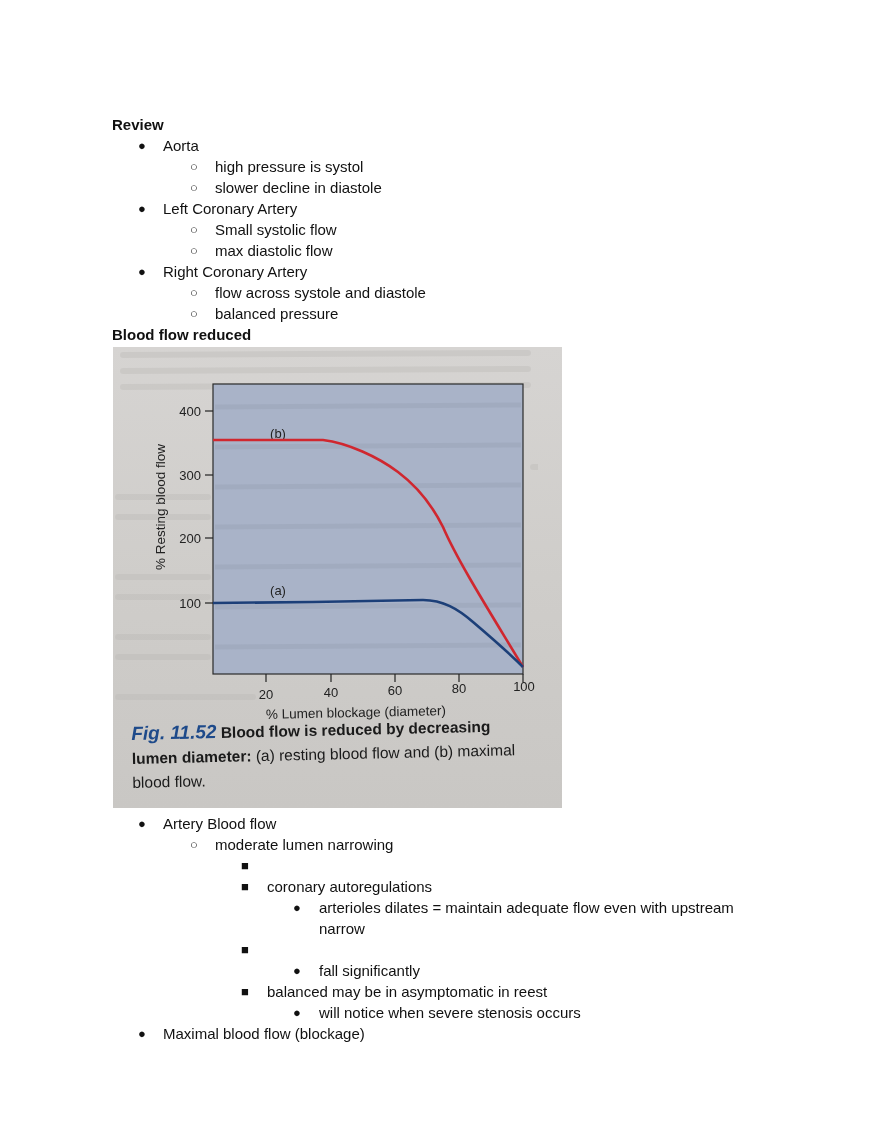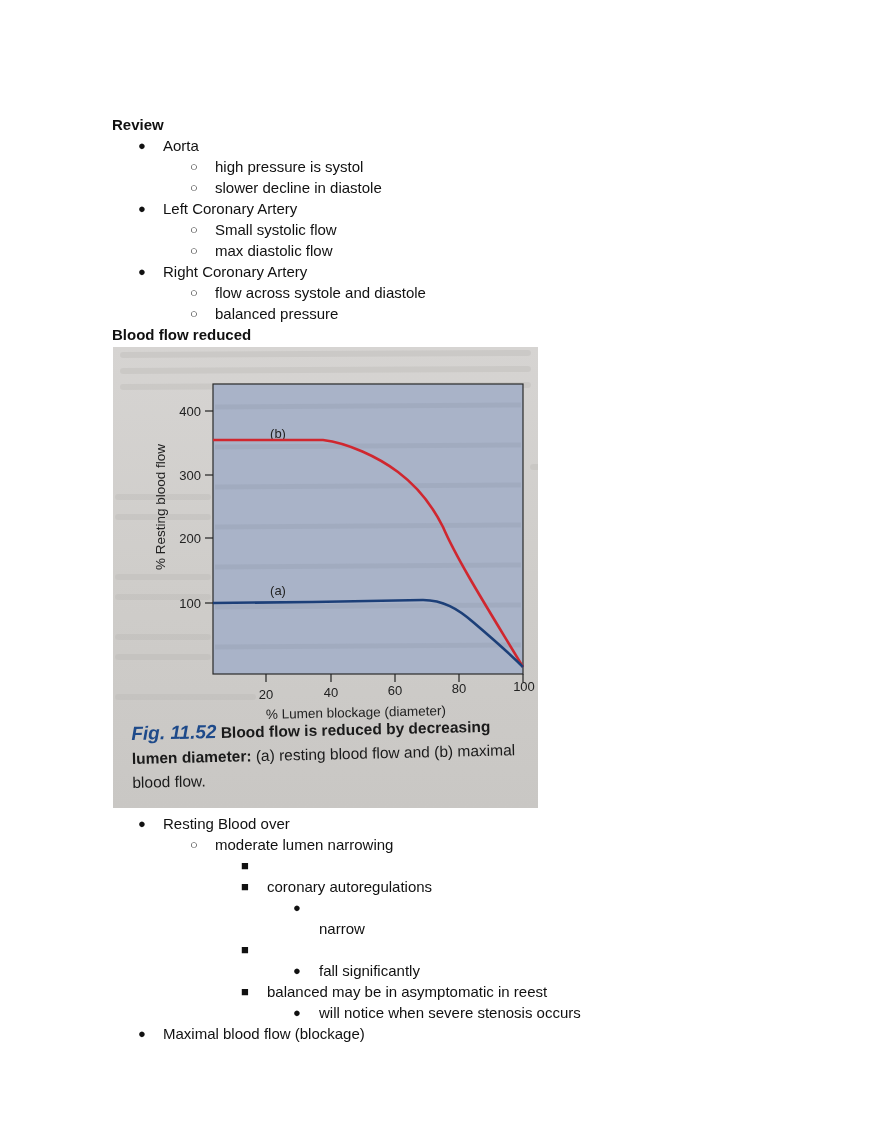--- a/index.html
+++ b/index.html
@@ -11,20 +11,21 @@
   .page { position: absolute; left: 0; top: 12px; width: 880px; height: 1139px; margin-left: 8px; }
   .heading {
     position: absolute; left: 104px; font-weight: bold; font-size: 15px; line-height: 20px;
   }
   .line { position: absolute; font-size: 15px; line-height: 20px; white-space: nowrap; }
   .bul { position: absolute; font-size: 13px; line-height: 20px; }
   .photo {
     position: absolute; left: 105px; top: 335px; width: 425px; height: 461px;
     background: linear-gradient(180deg, #d6d4d2 0%, #cfcdca 50%, #c9c7c4 100%);
     overflow: hidden;
+    padding-left: 24px;
   }
   .photo svg { position: absolute; left: 0; top: 0; }
   .caption {
     position: absolute; left: 18px; top: 375px; width: 400px;
     font-size: 15.5px; line-height: 24px; color: #1a1a1a;
     transform: rotate(-1.3deg); transform-origin: left top;
   }
   .caption .fig { color: #1e4a8a; font-style: italic; font-weight: bold; font-size: 19px; }
   .caption b { font-weight: bold; }
 </style>
@@ -119,31 +120,32 @@
 
       <path d="M100,256 L200,255 L310,253 C330,253 345,262 360,275 C380,292 395,305 410,320" fill="none" stroke="#1c3f78" stroke-width="2.6"></path>
     </svg>
     <div class="caption">
       <span class="fig">Fig. 11.52</span>
       <b>Blood flow is reduced by decreasing lumen diameter:</b><span> (a) resting blood flow and (b) maximal blood flow.</span>
     </div>
   </div>
 
   <span class="bul" style="left:130px;top:802px">●</span>
-  <div class="line" style="left:155px;top:802px">Resting Blood over</div>
+  <div class="line" style="left:155px;top:802px">Artery Blood flow</div>
 
   <span class="bul" style="left:182px;top:823px">○</span>
   <div class="line" style="left:207px;top:823px">moderate lumen narrowing</div>
 
   <span class="bul" style="left:233px;top:844px">■</span>
 
   <span class="bul" style="left:233px;top:865px">■</span>
   <div class="line" style="left:259px;top:865px">coronary autoregulations</div>
 
   <span class="bul" style="left:285px;top:886px">●</span>
+  <div class="line" style="left:311px;top:886px">arterioles dilates = maintain adequate flow even with upstream</div>
   <div class="line" style="left:311px;top:907px">narrow</div>
 
   <span class="bul" style="left:233px;top:928px">■</span>
 
   <span class="bul" style="left:285px;top:949px">●</span>
   <div class="line" style="left:311px;top:949px">fall significantly</div>
 
   <span class="bul" style="left:233px;top:970px">■</span>
   <div class="line" style="left:259px;top:970px">balanced may be in asymptomatic in reest</div>
 

